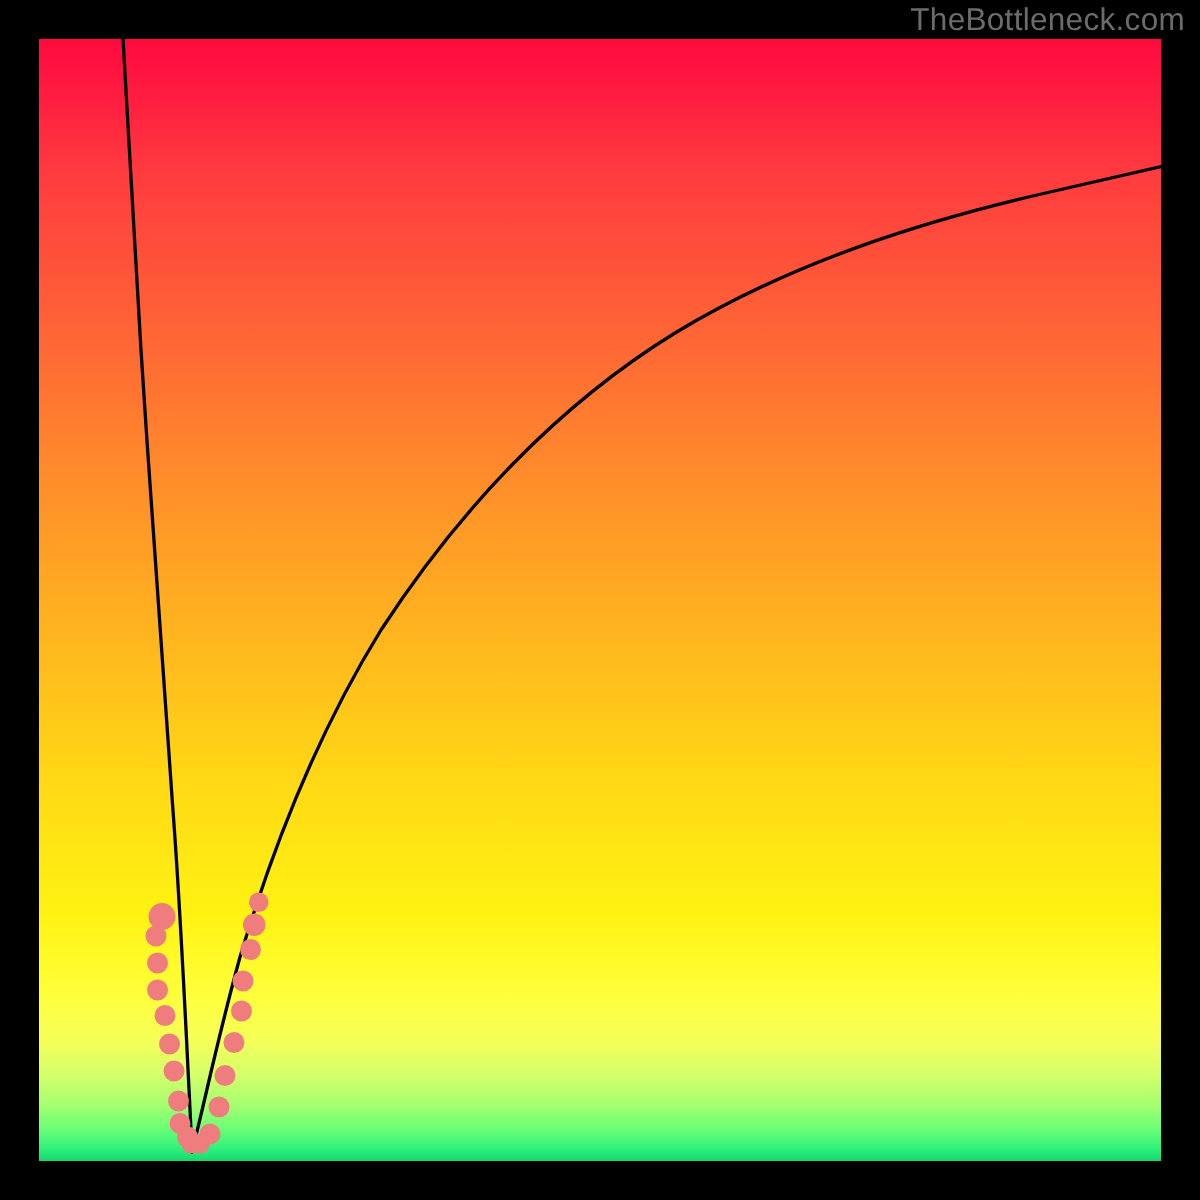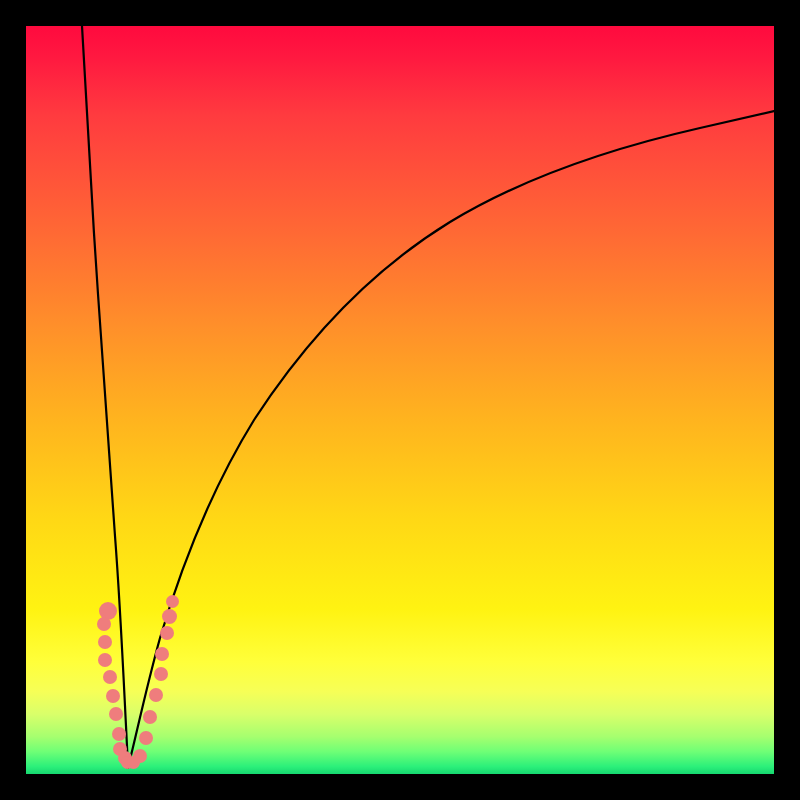--- a/index.html
+++ b/index.html
@@ -113,14 +113,15 @@
         <div class="dot" style="width: 14px; height: 14px; left: 123.152px; top: 661.712px; background: rgb(239, 125, 125);"></div>
         <div class="dot" style="width: 14px; height: 14px; left: 127.64px; top: 640.768px; background: rgb(239, 125, 125);"></div>
         <div class="dot" style="width: 14px; height: 14px; left: 129.136px; top: 621.32px; background: rgb(239, 125, 125);"></div>
         <div class="dot" style="width: 14px; height: 14px; left: 133.624px; top: 600.376px; background: rgb(239, 125, 125);"></div>
         <div class="dot" style="width: 15px; height: 15px; left: 136.116px; top: 583.42px; background: rgb(239, 125, 125);"></div>
         <div class="dot" style="width: 13px; height: 13px; left: 140.108px; top: 569.46px; background: rgb(239, 125, 125);"></div>
       </div>
 
   </div>
 
+  <div class="watermark">TheBottleneck.com</div>
 
 </div>
 
 </body></html>

